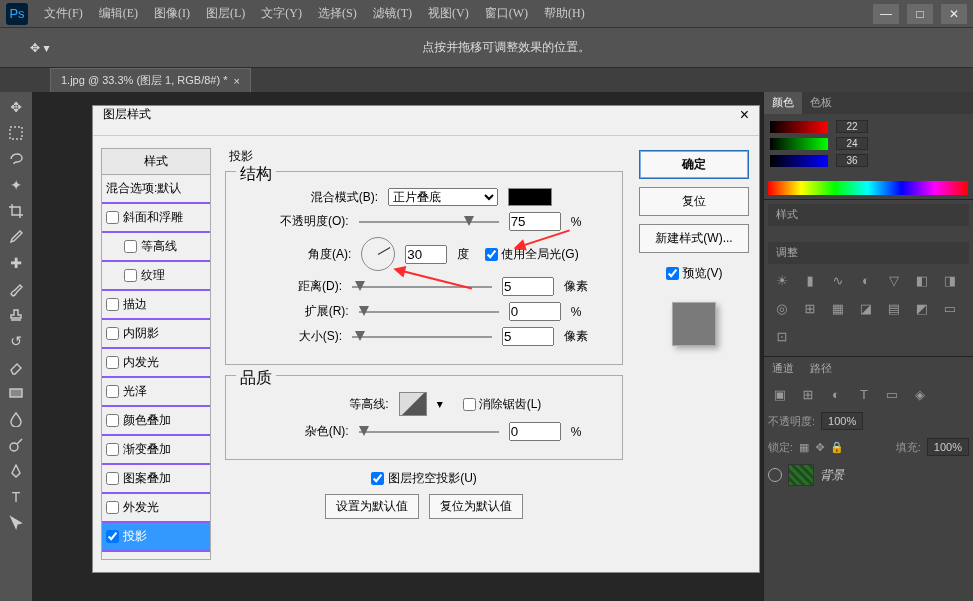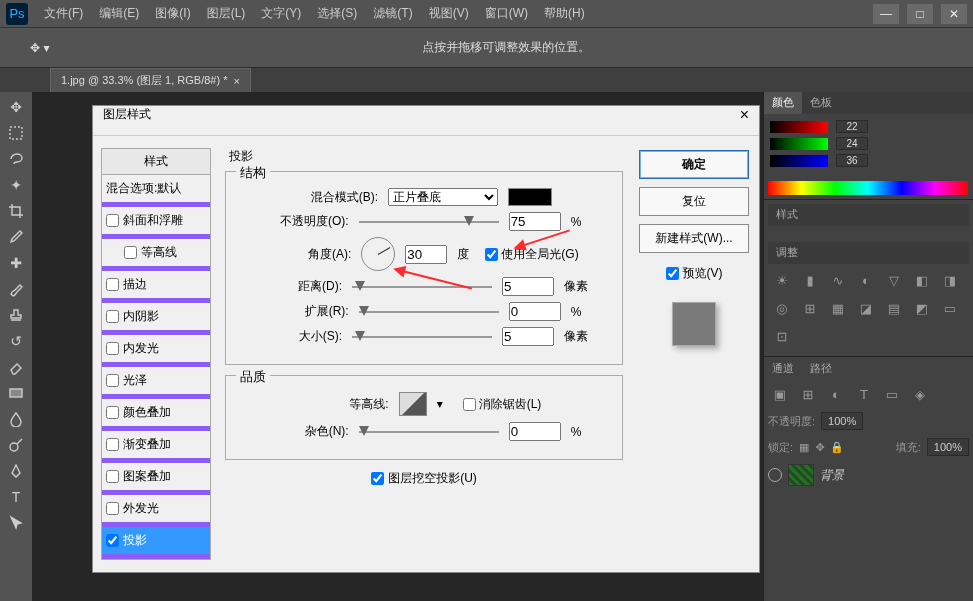--- a/index.html
+++ b/index.html
@@ -1,21 +1,21 @@
 <!DOCTYPE html>
 <html><head>
 <meta charset="utf-8">
 <style>
 * { box-sizing: border-box; margin: 0; padding: 0; font-family: "Microsoft YaHei", SimSun, Arial, sans-serif; }
 body { background: #535353; width: 973px; height: 601px; overflow: hidden; font-size: 12px; color: #ccc; }
 
 
 .menubar { background: #535353; height: 28px; display: flex; align-items: center; padding: 0 6px; border-bottom: 1px solid #333; }
 .ps-logo { width: 22px; height: 22px; background: #001e36; color: #31a8ff; display: flex; align-items: center; justify-content: center; font-weight: normal; font-size: 13px; border-radius: 3px; margin-right: 8px; }
-.menubar .menu-item { padding: 0 8px; height: 28px; display: flex; align-items: center; cursor: default; }
+.menubar .menu-item { padding: 0 8px; height: 28px; display: flex; align-items: center; cursor: default; font-family: Liberation Serif, serif; }
 .win-controls { margin-left: auto; display: flex; gap: 8px; }
 .win-btn { width: 26px; height: 20px; background: #6a6a6a; display: flex; align-items: center; justify-content: center; color: #eee; font-size: 12px; }
 
 
 .optionbar { height: 40px; background: #535353; border-bottom: 1px solid #2b2b2b; display: flex; align-items: center; padding: 0 10px; color: #ddd; }
 .opt-hint { margin-left: auto; margin-right: auto; }
 
 
 .tabbar { height: 24px; background: #3f3f3f; display: flex; align-items: flex-end; padding-left: 50px; }
 .doc-tab { background: #535353; color: #ddd; font-size: 11px; padding: 4px 10px; border-top: 1px solid #666; border-left: 1px solid #666; border-right: 1px solid #666; display: flex; align-items: center; gap: 6px; }
@@ -56,27 +56,27 @@
 .thumb.green { background: repeating-linear-gradient(45deg, #2a6b2a, #2a6b2a 3px, #1d4d1d 3px, #1d4d1d 6px); }
 .eye { width: 14px; height: 14px; border-radius: 50%; border: 1px solid #aaa; }
 
 
 .dialog { position: absolute; left: 92px; top: 105px; width: 668px; height: 468px; background: #f0f0f0; border: 1px solid #888; z-index: 100; color: #000; font-size: 12px; }
 .dlg-title { height: 30px; display: flex; align-items: flex-start; padding: 0 10px; border-bottom: 1px solid #ccc; }
 .dlg-title .close { margin-left: auto; font-size: 16px; cursor: pointer; }
 .dlg-body { display: flex; height: calc(100% - 30px); }
 .dlg-left { width: 110px; border: 1px solid #aaa; margin: 12px 8px; display: flex; flex-direction: column; font-size: 12px; }
 .dlg-left .lhdr { background: #e8e8e8; border-bottom: 1px solid #aaa; padding: 4px; text-align: center; }
-.dlg-left .lrow { padding: 5px 4px; border-bottom: 5px solid #8b5cf6; display: flex; align-items: center; gap: 4px; }
+.dlg-left .lrow { padding: 5px 4px; border-bottom: 2px solid #8b5cf6; display: flex; align-items: center; gap: 4px; }
 .dlg-left .lrow.indent { padding-left: 22px; }
 .dlg-left .lrow.sel { background: #3399ff; color: #fff; }
 .dlg-left input[type=checkbox] { margin: 0; }
 .dlg-mid { flex: 1; padding: 12px 6px; }
 .fieldset { border: 1px solid #aaa; padding: 10px 12px 12px; margin-bottom: 10px; position: relative; }
-.fieldset > .legend { position: absolute; top: -8px; left: 10px; background: #f0f0f0; padding: 0 4px; font-size: 13px; }
+.fieldset > .legend { position: absolute; top: -8px; left: 10px; background: #f0f0f0; padding: 0 4px; font-size: 16px; }
 .frow { display: flex; align-items: center; gap: 10px; margin: 6px 0; font-size: 12px; justify-content: center; }
 .frow .lbl { width: 82px; text-align: right; }
 .frow select, .frow input[type=text] { font-size: 12px; }
 .frow input.num { width: 52px; }
 .slider { width: 140px; height: 14px; position: relative; }
 .slider::before { content: ""; position: absolute; left: 0; right: 0; top: 6px; height: 2px; background: #999; }
 .slider .thumbhandle { position: absolute; top: 1px; width: 0; height: 0; border-left: 5px solid transparent; border-right: 5px solid transparent; border-top: 10px solid #666; }
 .angle-dial { width: 34px; height: 34px; border: 1px solid #888; border-radius: 50%; position: relative; }
 .angle-dial .needle { position: absolute; left: 50%; top: 50%; width: 14px; height: 1px; background: #333; transform-origin: left center; transform: rotate(-30deg); }
 .swatch { width: 44px; height: 18px; background: #000; border: 1px solid #888; }
@@ -293,20 +293,24 @@
       <div class="lhdr">样式</div>
       <div class="lrow">混合选项:默认</div>
       <div class="lrow">
           <input type="checkbox" style="">
           <span>斜面和浮雕</span>
         </div>
       <div class="lrow indent">
           <input type="checkbox" style="">
           <span>等高线</span>
         </div>
+      <div class="lrow indent">
+          <input type="checkbox" style="">
+          <span>纹理</span>
+        </div>
       <div class="lrow">
           <input type="checkbox" style="">
           <span>描边</span>
         </div>
       <div class="lrow">
           <input type="checkbox" style="">
           <span>内阴影</span>
         </div>
       <div class="lrow">
           <input type="checkbox" style="">
@@ -412,20 +416,24 @@
           <input class="num" value="0" style="">
           <span>%</span>
         </div>
       </div>
 
       <div style="text-align:center">
         <label style="display:inline-flex;align-items:center;gap:4px">
           <input type="checkbox" checked="" style="">
           <span>图层挖空投影(U)</span>
         </label>
+        <div class="mid-buttons">
+          <div class="dlg-btn">设置为默认值</div>
+          <div class="dlg-btn">复位为默认值</div>
+        </div>
       </div>
     </div>
 
     <div class="dlg-right">
       <div class="dlg-btn primary">确定</div>
       <div class="dlg-btn">复位</div>
       <div class="dlg-btn">新建样式(W)...</div>
       <div class="preview-check">
         <input type="checkbox" checked="" style="">
         <span>预览(V)</span>

